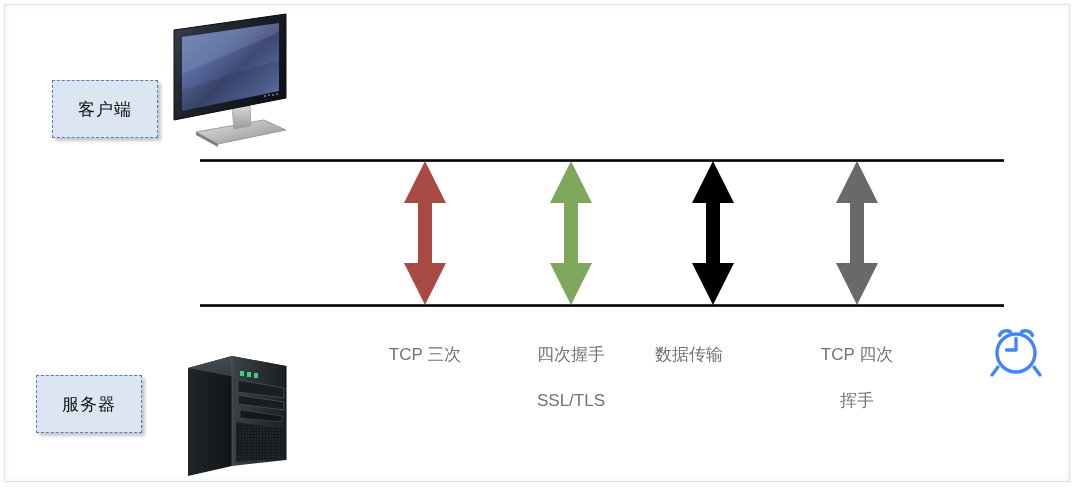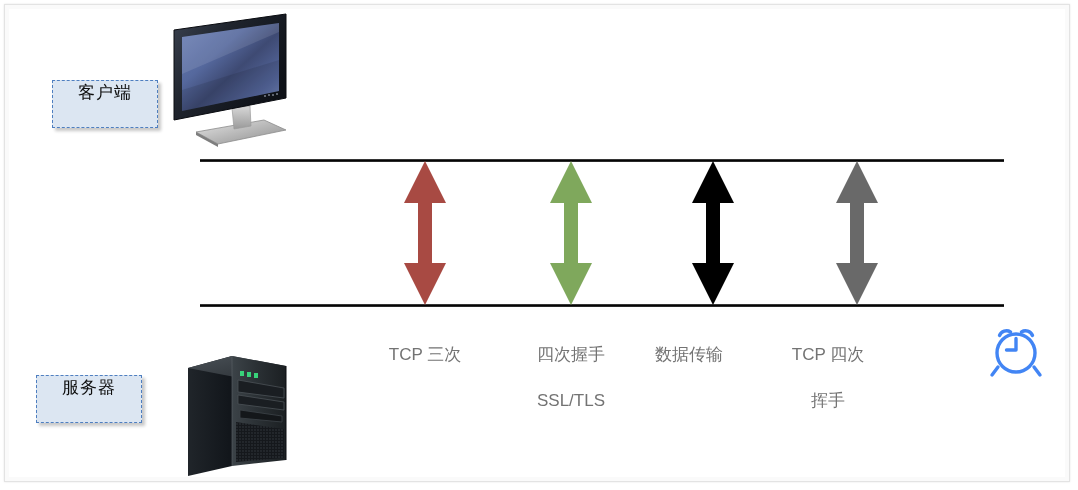--- a/index.html
+++ b/index.html
@@ -26,26 +26,26 @@
     height: 478px;
     border: 1px solid #e3e3e3;
     box-shadow: inset 0 0 0 4px #fafafa, 0 0 2px rgba(0,0,0,0.10);
     box-sizing: border-box;
     pointer-events: none;
   }
   
   .role-label {
     position: absolute;
     width: 106px;
-    height: 48px;
+    height: 58px;
     background: #dce6f2;
     border: 1px dashed #4f7fc0;
     box-sizing: border-box;
     display: flex;
-    align-items: flex-start;
+    align-items: center;
     justify-content: center;
     font-size: 17px;
     color: #0d0d0d;
     letter-spacing: 1px;
     box-shadow: 3px 3px 3px rgba(0,0,0,0.22);
   }
   #client-label { left: 52px; top: 80px; }
   #server-label { left: 36px; top: 375px; }
 
   
@@ -241,21 +241,21 @@
     <div>TCP 三次</div>
   </div>
   <div class="phase-label" style="left:486px">
     <div>四次握手</div>
     <div>SSL/TLS</div>
   </div>
   <div class="phase-label" style="left:604px">
     <div>数据传输</div>
     <div></div>
   </div>
-  <div class="phase-label" style="left:743px">
+  <div class="phase-label" style="left:772px">
     <div>TCP 四次</div>
     <div>挥手</div>
   </div>
 
   <div id="clock-icon">
     <svg width="62" height="62" viewBox="0 0 62 62" xmlns="http://www.w3.org/2000/svg">
       <g id="clockGroup" fill="none" stroke="#4285f4" stroke-width="3.4" stroke-linecap="round" stroke-linejoin="round">
 
         <path d="M14.5 13.5 a7.5 7.5 0 0 1 11 -3.5"></path>
         <path d="M47.5 13.5 a7.5 7.5 0 0 0 -11 -3.5"></path>

